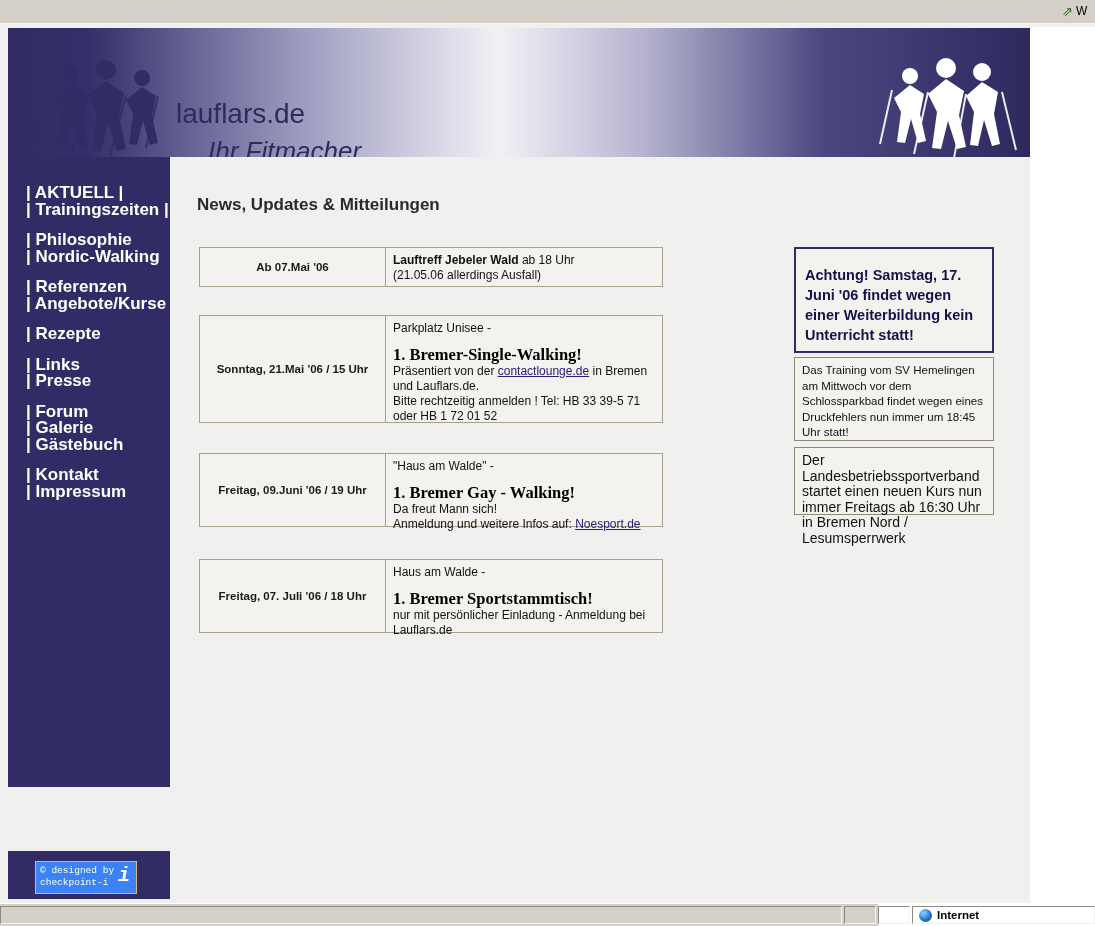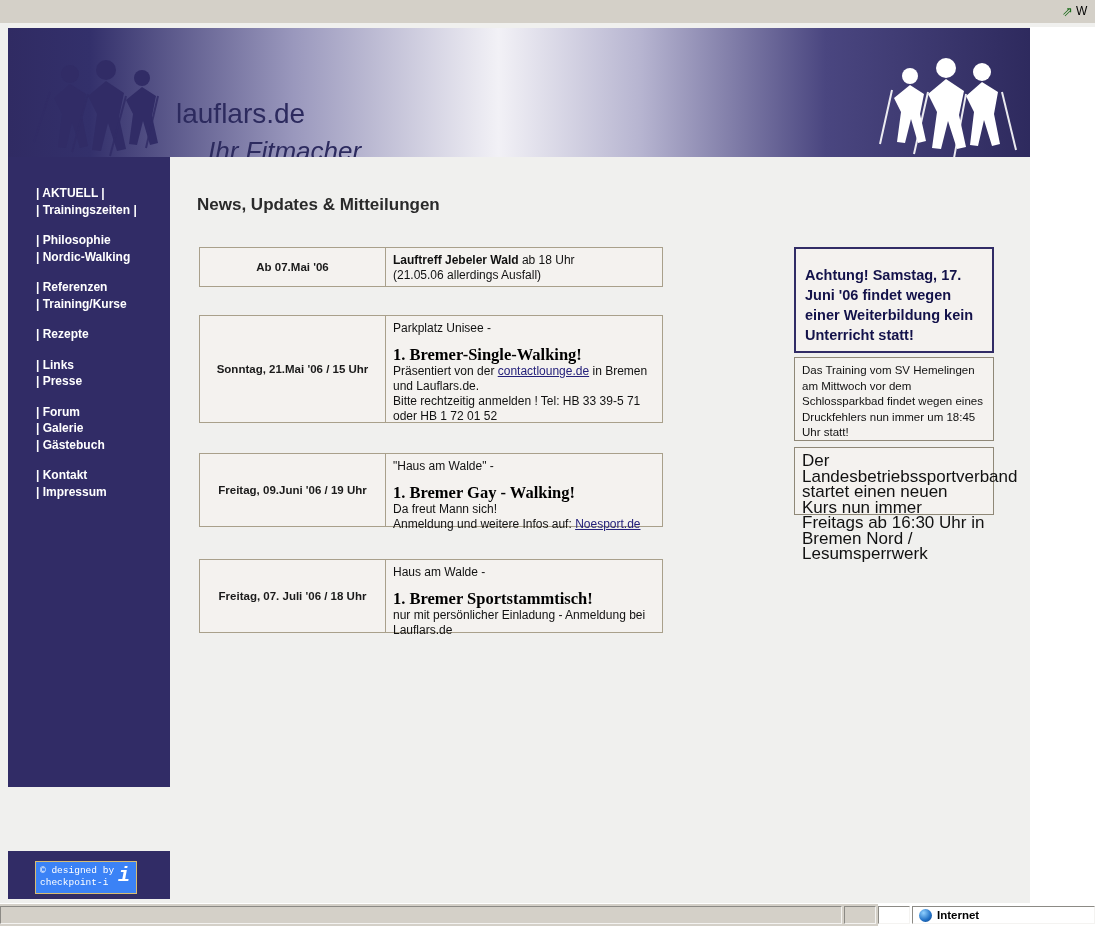--- a/index.html
+++ b/index.html
@@ -106,23 +106,23 @@
 
   
   #sidebar {
     position: absolute;
     left: 8px; top: 134px;
     width: 162px;
     height: 630px;
     background: #312c66;
   }
   #sidebar-nav {
-    padding: 28px 0 0 28px;
+    padding: 28px 0 0 18px;
     color: #ffffff;
-    font-size: 12px;
+    font-size: 17px;
     font-weight: bold;
     line-height: 16.5px;
   }
   .nav-group { margin-bottom: 14px; }
   .nav-item {
     color: #ffffff;
     white-space: nowrap;
     cursor: pointer;
   }
 
@@ -237,21 +237,21 @@
     padding: 5px 7px;
     font-size: 11.5px;
     line-height: 15.5px;
     color: #111;
   }
   #notice-3 {
     top: 424px;
     height: 68px;
     border: 1px solid #8f8877;
     padding: 5px 7px;
-    font-size: 17px;
+    font-size: 14px;
     line-height: 15.5px;
     color: #111;
   }
 
   
   #status-bar {
     position: absolute;
     left: 0; top: 903px;
     width: 878px; height: 23px;
     background: #d4d0c8;
@@ -360,21 +360,21 @@
       <div class="nav-group">
         <div class="nav-item">| AKTUELL |</div>
         <div class="nav-item">| Trainingszeiten |</div>
       </div>
       <div class="nav-group">
         <div class="nav-item">| Philosophie</div>
         <div class="nav-item">| Nordic-Walking</div>
       </div>
       <div class="nav-group">
         <div class="nav-item">| Referenzen</div>
-        <div class="nav-item">| Training/Kurse</div>
+        <div class="nav-item">| Angebote/Kurse</div>
       </div>
       <div class="nav-group">
         <div class="nav-item">| Rezepte</div>
       </div>
       <div class="nav-group">
         <div class="nav-item">| Links</div>
         <div class="nav-item">| Presse</div>
       </div>
       <div class="nav-group">
         <div class="nav-item">| Forum</div>

